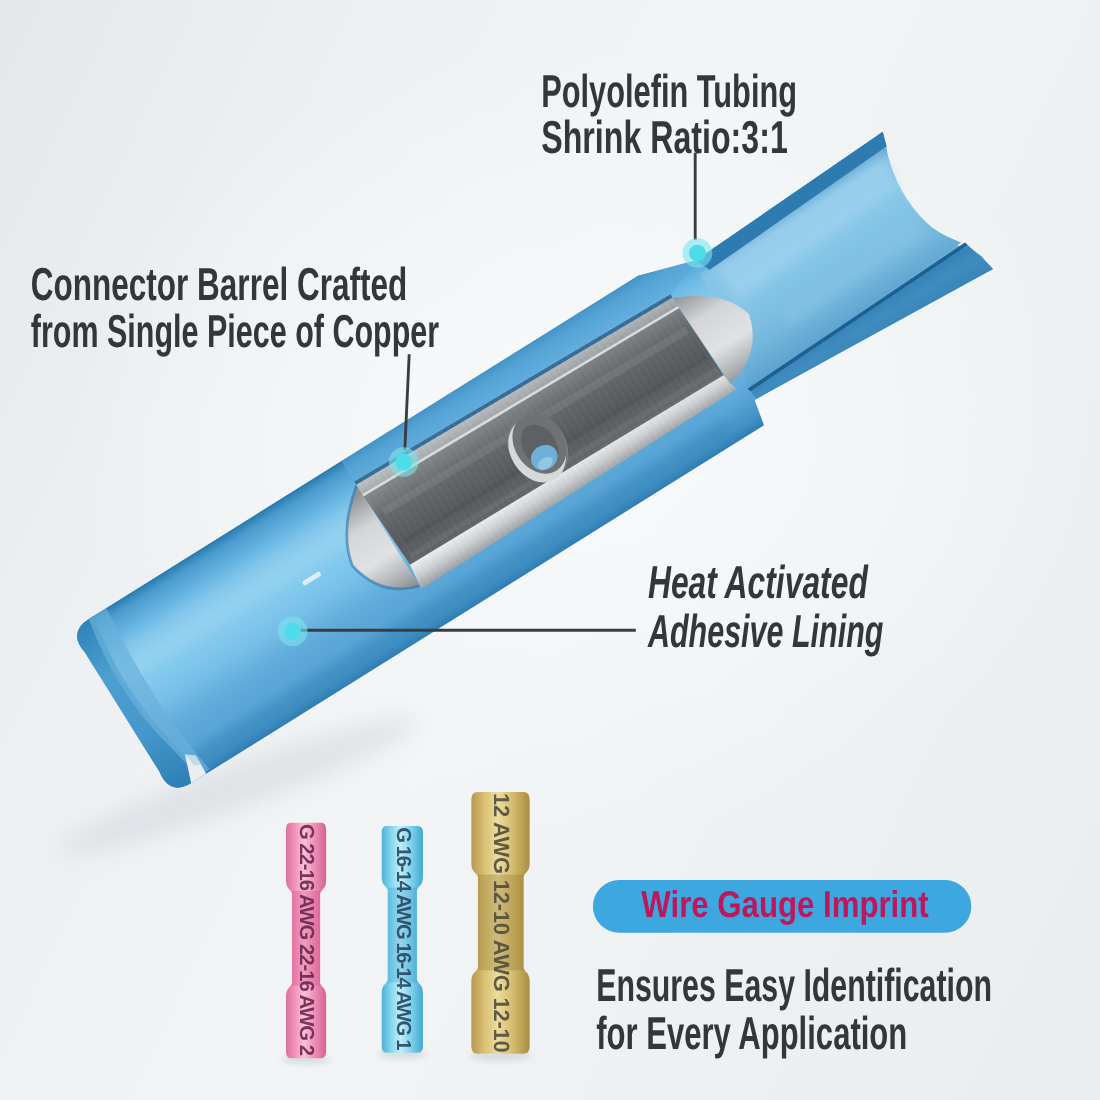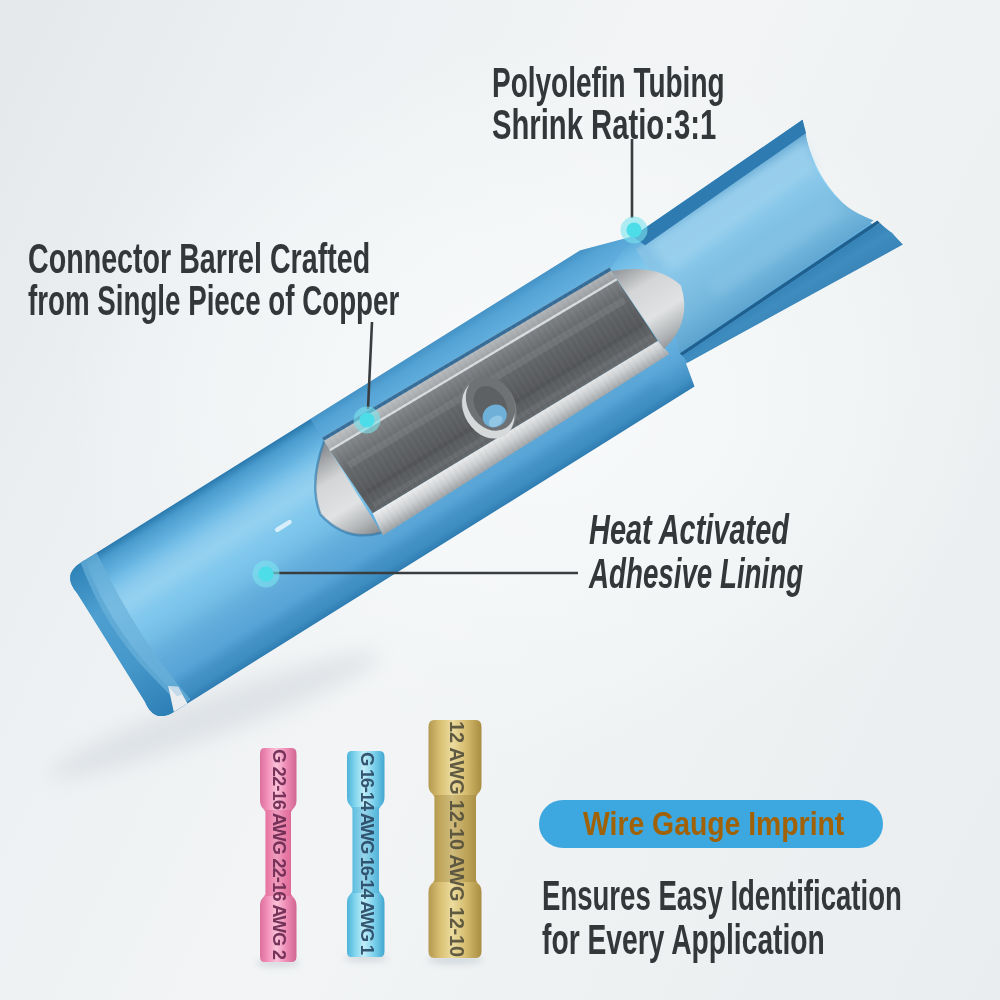--- a/index.html
+++ b/index.html
@@ -205,15 +205,15 @@
       <text transform="translate(449.5,721) rotate(90)" font-family="Liberation Sans" font-size="20" font-weight="bold" fill="#55503c" opacity="0.92" textLength="236">12 AWG 12-10 AWG 12-10</text>
     </g>
   </g>
 </svg>
 
 <div class="ln" style="left:460px;top:62px;line-height:42px;margin-left:32px;"><span style="transform:scaleX(0.666)">Polyolefin Tubing</span><br><span style="transform:scaleX(0.696)">Shrink Ratio:3:1</span></div>
 <div class="ln" style="left:28px;top:238px;line-height:42px;text-decoration:underline;"><span style="transform:scaleX(0.682)">Connector Barrel Crafted</span><br><span style="transform:scaleX(0.660)">from Single Piece of Copper</span></div>
 <div class="ln" style="left:589px;top:508px;line-height:44px;font-style:italic;"><span style="transform:scaleX(0.689)">Heat Activated</span><br><span style="transform:scaleX(0.660)">Adhesive Lining</span></div>
 
 <div style="position:absolute;left:539px;top:800px;width:344px;height:48px;background:#3da7e0;border-radius:24px;"></div>
-<div class="ln" style="left:583px;top:806px;font-size:34px;line-height:34px;color:#a16207;"><span style="transform:scaleX(0.834)">Wire Gauge Imprint</span></div>
+<div class="ln" style="left:583px;top:806px;font-size:34px;line-height:34px;color:#be185d;"><span style="transform:scaleX(0.834)">Wire Gauge Imprint</span></div>
 
 <div class="ln" style="left:542px;top:874px;line-height:44px;"><span style="transform:scaleX(0.656)">Ensures Easy Identification</span><br><span style="transform:scaleX(0.672)">for Every Application</span></div>
 
 </body></html>

